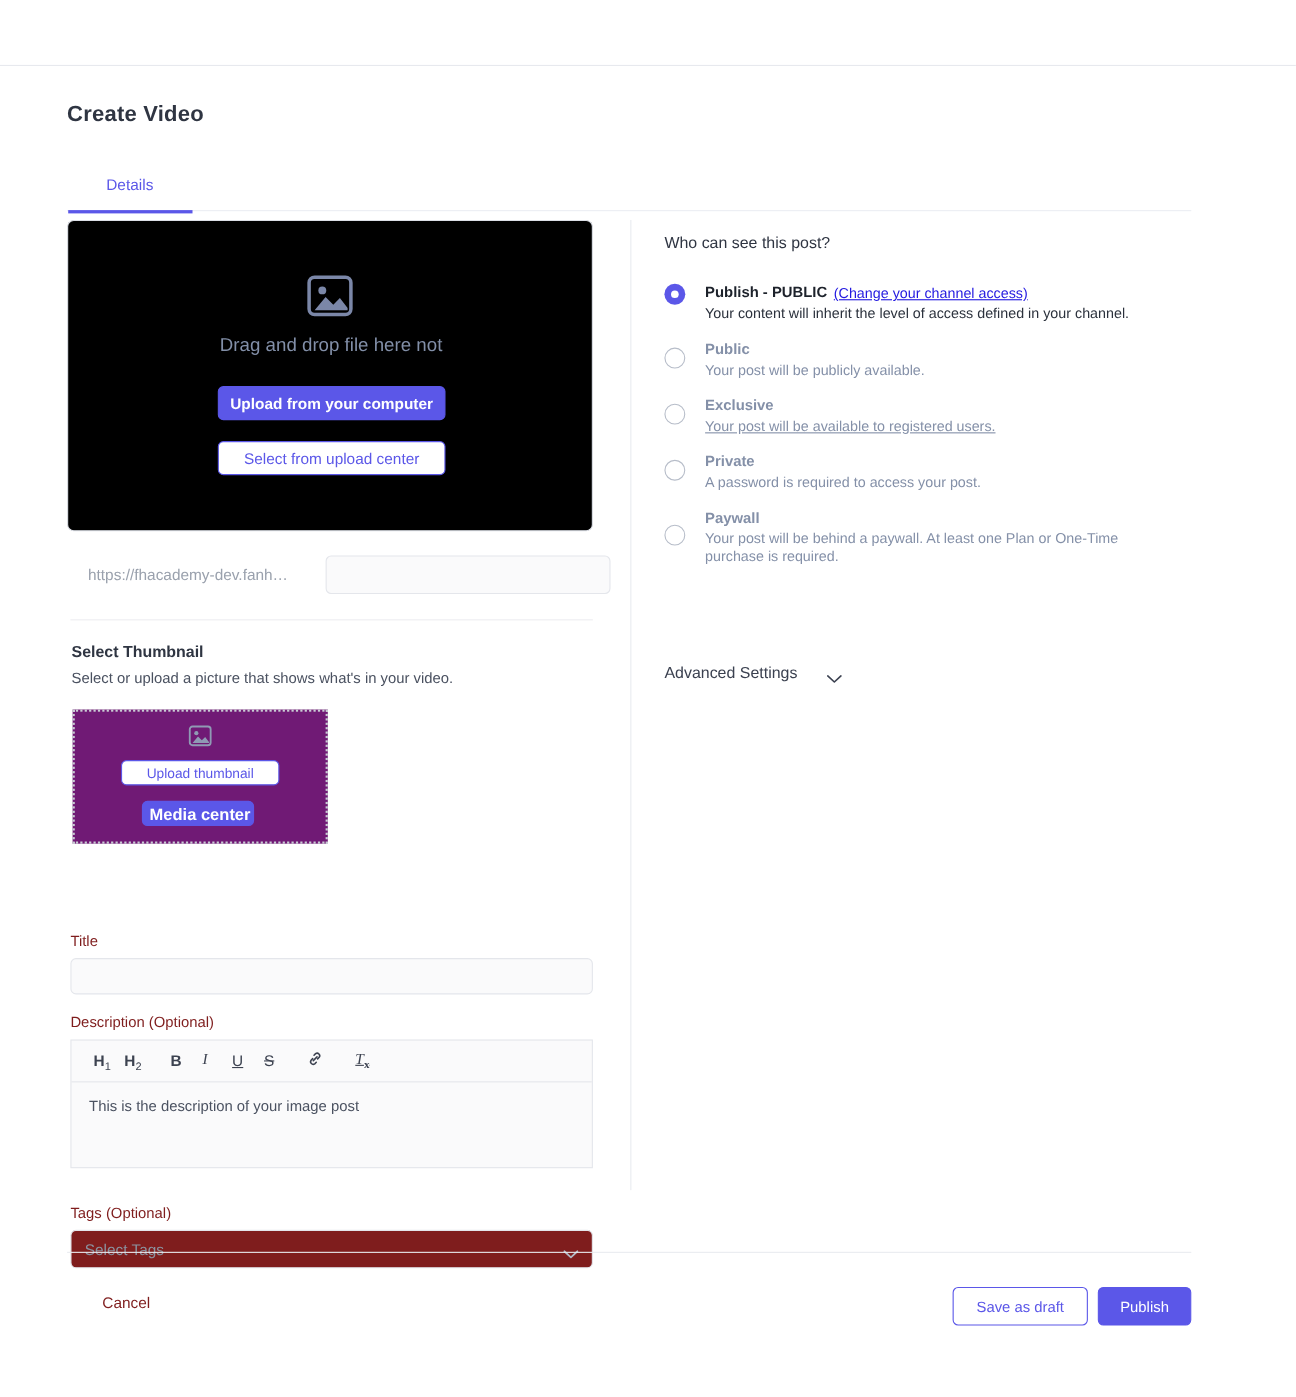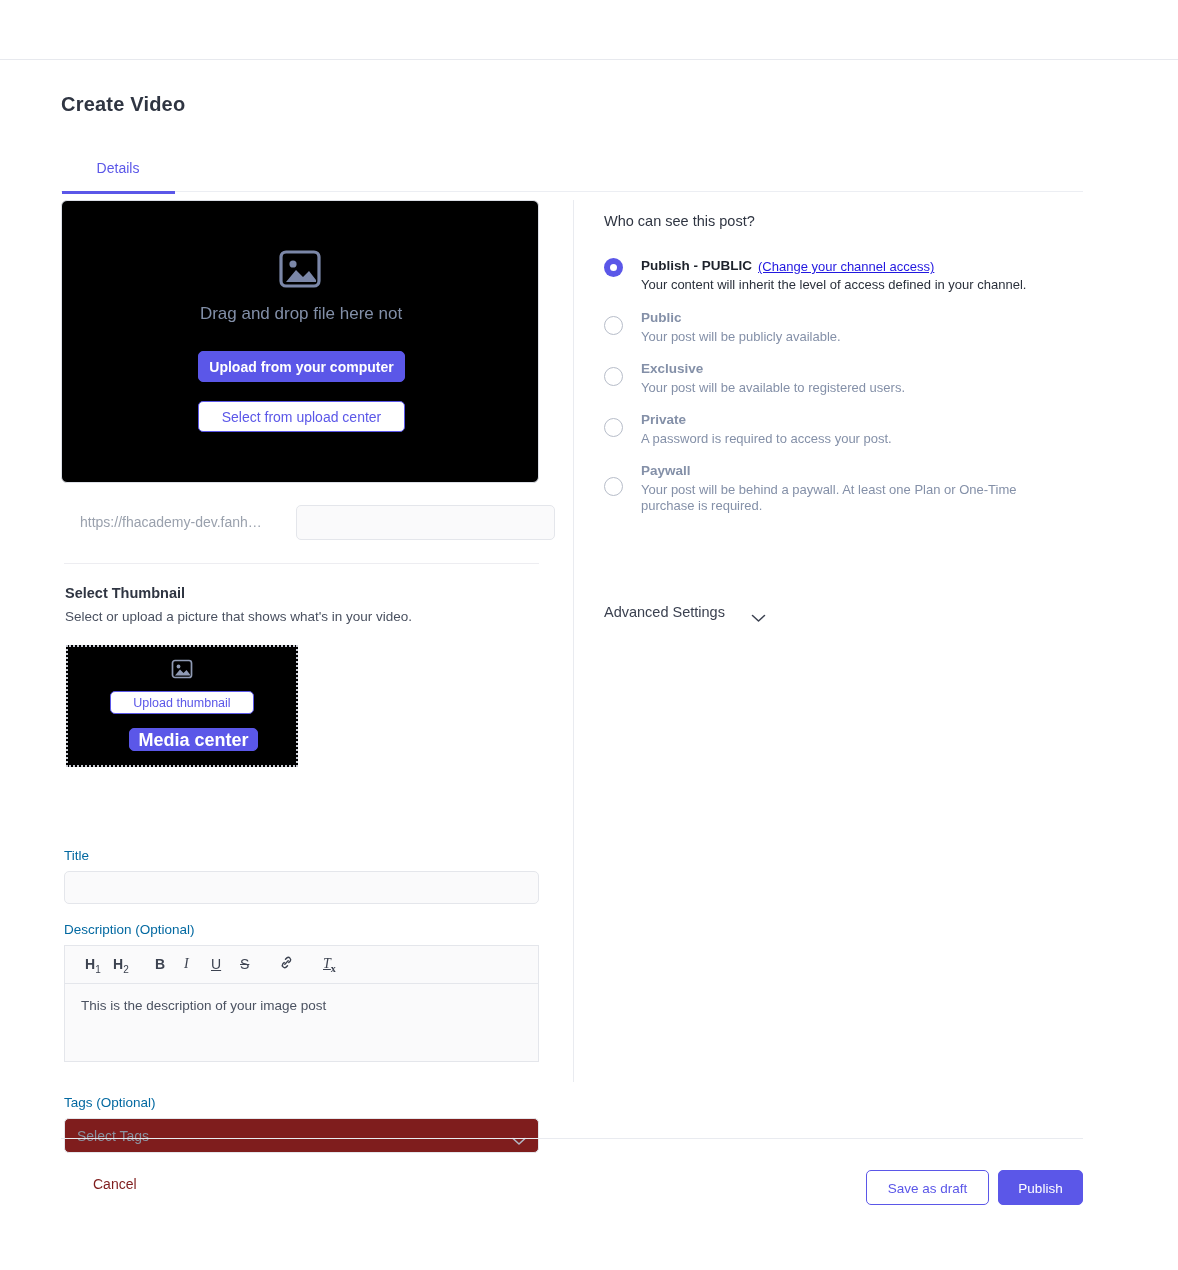--- a/index.html
+++ b/index.html
@@ -174,46 +174,46 @@
     position: absolute;
     left: 4px; top: 409px;
     font-size: 13.5px;
     color: #4a5160;
   }
   .thumb-box {
     position: absolute;
     left: 5px; top: 445px;
     width: 232px; height: 122px;
     border: 2px dotted #c9ccd4;
-    background: #000000;
+    background: #701a75;
   }
   .thumb-icon {
     position: absolute;
     left: 50%; top: 12px;
     transform: translateX(-50%);
   }
   .thumb-btn1 {
     position: absolute;
     left: 42px; top: 44px;
     width: 144px; height: 23px;
     line-height: 21px;
     font-size: 12.5px;
   }
   .thumb-btn2 {
     position: absolute;
     left: 61px; top: 81px;
-    width: 129px; height: 23px;
+    width: 102px; height: 23px;
     line-height: 21px;
-    font-size: 18px;
+    font-size: 15px;
   }
 
   
   .field-label {
     font-size: 13.5px;
-    color: #0369a1;
+    color: #7f1d1d;
   }
   .lbl-title { position: absolute; left: 3px; top: 648px; }
   .inp-title {
     position: absolute;
     left: 3px; top: 671px;
     width: 475px; height: 33px;
     border: 1px solid #e4e6eb;
     border-radius: 5px;
     background: #fafafb;
     font-size: 14px;
@@ -484,21 +484,21 @@
 
     <div class="radio-row" style="top:110px;">
       <span class="radio" style="top:6px;"></span>
       <span class="opt-name" style="top:0;">Public</span>
       <span class="opt-desc" style="top:19px;">Your post will be publicly available.</span>
     </div>
 
     <div class="radio-row" style="top:161px;">
       <span class="radio" style="top:6px;"></span>
       <span class="opt-name" style="top:0;">Exclusive</span>
-      <span class="opt-desc" style="top:19px;">Your post will be available to registered users.</span>
+      <span class="opt-desc" style="top:19px;text-decoration:underline;">Your post will be available to registered users.</span>
     </div>
 
     <div class="radio-row" style="top:212px;">
       <span class="radio" style="top:6px;"></span>
       <span class="opt-name" style="top:0;">Private</span>
       <span class="opt-desc" style="top:19px;">A password is required to access your post.</span>
     </div>
 
     <div class="radio-row" style="top:263px;">
       <span class="radio" style="top:14px;"></span>

